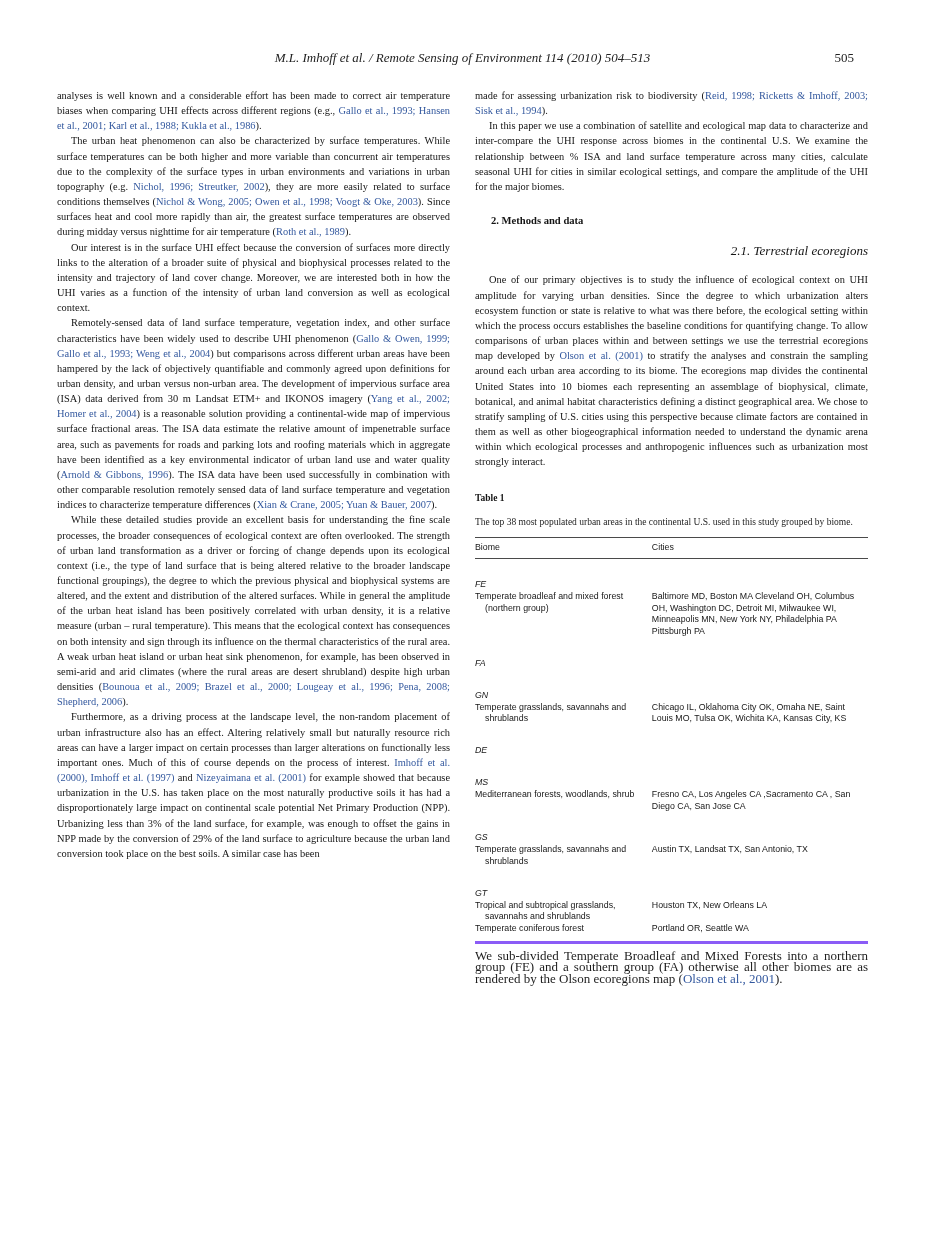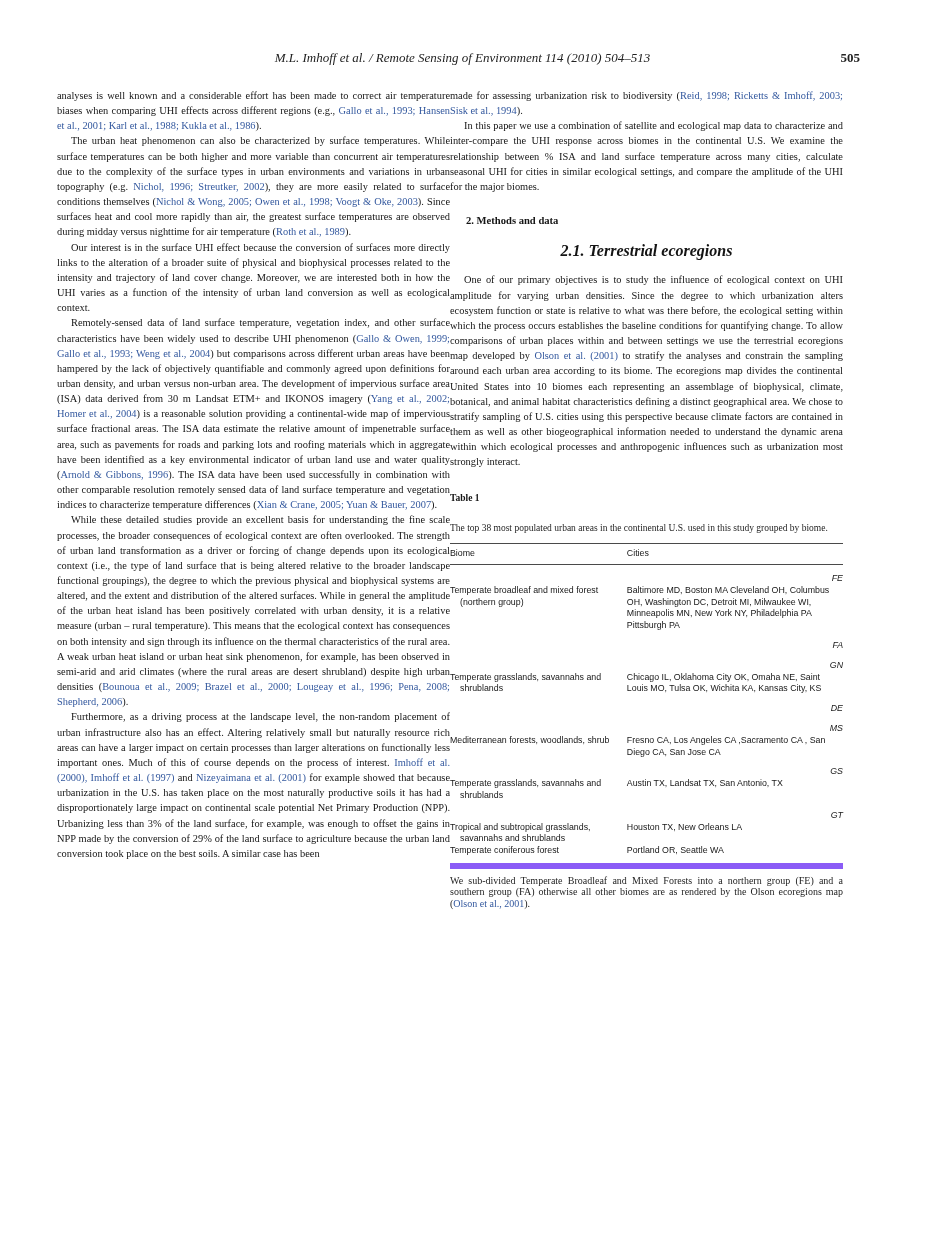--- a/index.html
+++ b/index.html
@@ -5,54 +5,54 @@
   html, body { margin:0; padding:0; background:#ffffff; }
   body {
     width:925px; height:1234px; overflow:hidden; position:relative;
     font-family:"Liberation Serif", serif; color:#141414;
     -webkit-font-smoothing:antialiased;
   }
   .page { padding:50px 57px 0 57px; }
 
   .running-head { position:relative; height:14px; font-size:13px; color:#222; }
   .running-title { position:absolute; left:0; right:0; text-align:center; font-style:italic; }
-  .page-number { position:absolute; right:8px; top:0;font-weight:bold; }
+  .page-number { position:absolute; right:14px; top:0; }
 
-  .columns { display:flex; margin-top:24px; }
+  .columns { display:flex; gap:25px; margin-top:24px; }
   .col { width:393px; font-size:10.4px; line-height:15.15px; text-align:justify; }
 
   p.para { margin:0; }
   p.para.indent { text-indent:14px; }
   .cite { color:var(--cite, #33589e); cursor:pointer; }
 
   h2.section { font-size:10.6px; font-weight:bold; margin:19px 0 15px 16px; text-align:left; }
-  h3.subsection { font-size:16px; font-style:italic; font-weight:bold; margin:0 0 14px 0; text-align:center; }
+  h3.subsection { font-size:13px; font-style:italic; font-weight:normal; margin:0 0 14px 0; text-align:right; }
 
   .table-block { margin-top:22px; }
-  .table-label { font-weight:bold; font-size:9.5px; margin-bottom:15px; text-align:left; }
+  .table-label { font-weight:bold; font-size:9.5px; margin-bottom:9px; text-align:left; }
   .table-caption { font-size:9.5px; line-height:12.6px; color:#1d1d1d; text-align:justify; }
   table.data-table {
     border-collapse:collapse; width:100%; margin-top:9px;
     font-family:"Liberation Sans", sans-serif; font-size:8.8px; line-height:11.8px; color:#161616;
-    border-bottom:6px solid #8b5cf6;
+    border-bottom:3px solid #8b5cf6;
   }
   table.data-table thead th {
     text-align:left; font-weight:normal;
     border-top:1px solid #4a4a4a; border-bottom:1px solid #4a4a4a;
     padding:4px 0 4px 0;
   }
   th.col-biome { width:45%; }
   th.col-cities { width:55%; }
   table.data-table td { vertical-align:top; padding:0; text-align:left; }
-  tr.code-row td { font-style:italic; padding-top:8px;text-align:right; }
+  tr.code-row td { font-style:italic; padding-top:20px; }
   tr.data-row td.biome { padding-left:10px; text-indent:-10px; padding-right:10px; }
   tr.data-row td.cities { padding-right:2px; }
   tr.data-row:last-child td { padding-bottom:6px; }
   .table-footnote {
-    font-size:10px; line-height:11.4px; margin-top:6px; text-align:justify; color:#1d1d1d;
+    font-size:13px; line-height:11.4px; margin-top:6px; text-align:justify; color:#1d1d1d;
   }
 </style>
 </head>
 <body>
 
 <div class="page">
 
   <div class="running-head">
     <div class="running-title">M.L. Imhoff et al. / Remote Sensing of Environment 114 (2010) 504–513</div>
     <div class="page-number">505</div>

